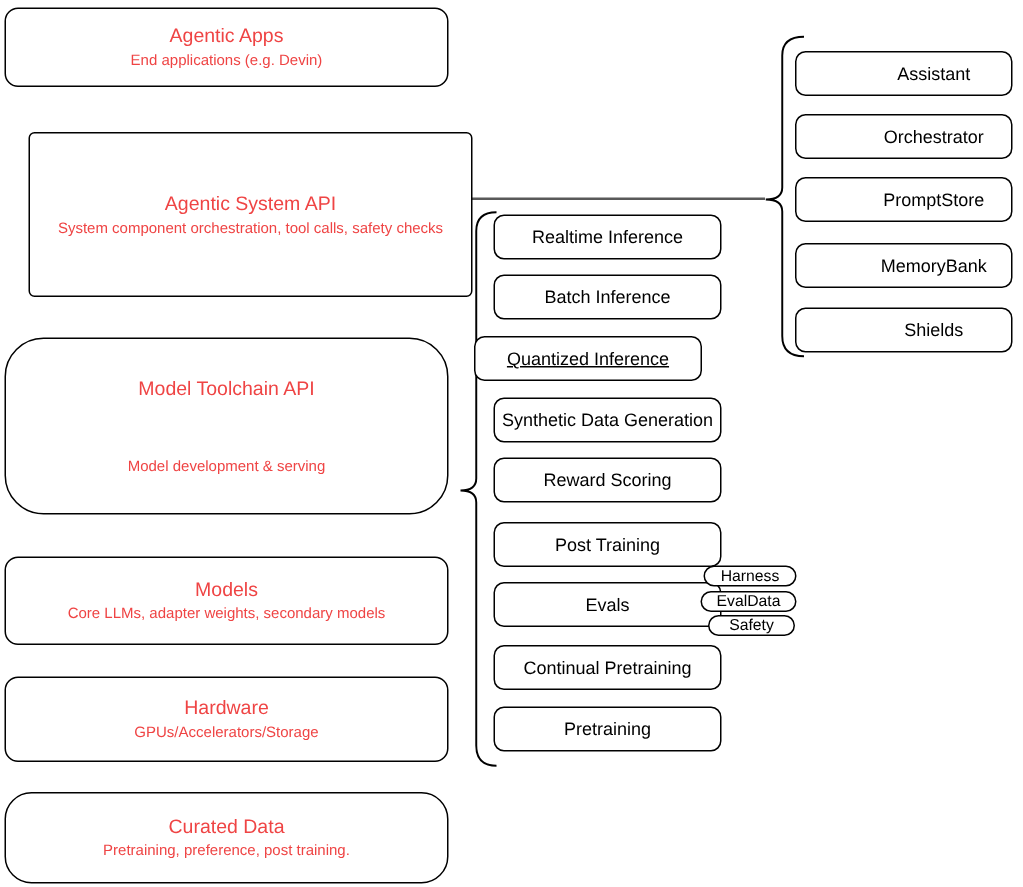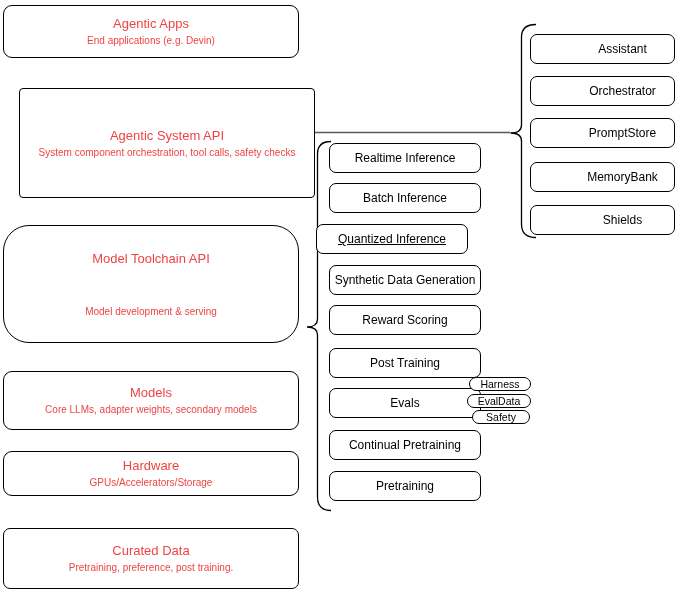--- a/index.html
+++ b/index.html
@@ -107,26 +107,26 @@
   <div class="node" style="left:3px; top:225px; width:296px; height:118px; border-radius:26px;gap:36px;">
     <div class="title">Model Toolchain API</div>
     <div class="subtitle">Model development &amp; serving</div>
   </div>
 
   <div class="node" style="left:3px; top:371px; width:296px; height:59px; border-radius:9px;">
     <div class="title">Models</div>
     <div class="subtitle">Core LLMs, adapter weights, secondary models</div>
   </div>
 
-  <div class="node" style="left:3px; top:451px; width:296px; height:45px; border-radius:9px;">
+  <div class="node" style="left:3px; top:451px; width:296px; height:57px; border-radius:9px;">
     <div class="title">Hardware</div>
     <div class="subtitle">GPUs/Accelerators/Storage</div>
   </div>
 
-  <div class="node" style="left:3px; top:528px; width:296px; height:61px; border-radius:7px;">
+  <div class="node" style="left:3px; top:528px; width:296px; height:61px; border-radius:18px;">
     <div class="title">Curated Data</div>
     <div class="subtitle">Pretraining, preference, post training.</div>
   </div>
 
   <div class="item" style="left:329px; top:143px;">Realtime Inference</div>
   <div class="item" style="left:329px; top:183px;">Batch Inference</div>
   <div class="item" style="left:316px; top:224px;text-decoration:underline;">Quantized Inference</div>
   <div class="item" style="left:329px; top:265px;">Synthetic Data Generation</div>
   <div class="item" style="left:329px; top:305px;">Reward Scoring</div>
   <div class="item" style="left:329px; top:348px;">Post Training</div>

